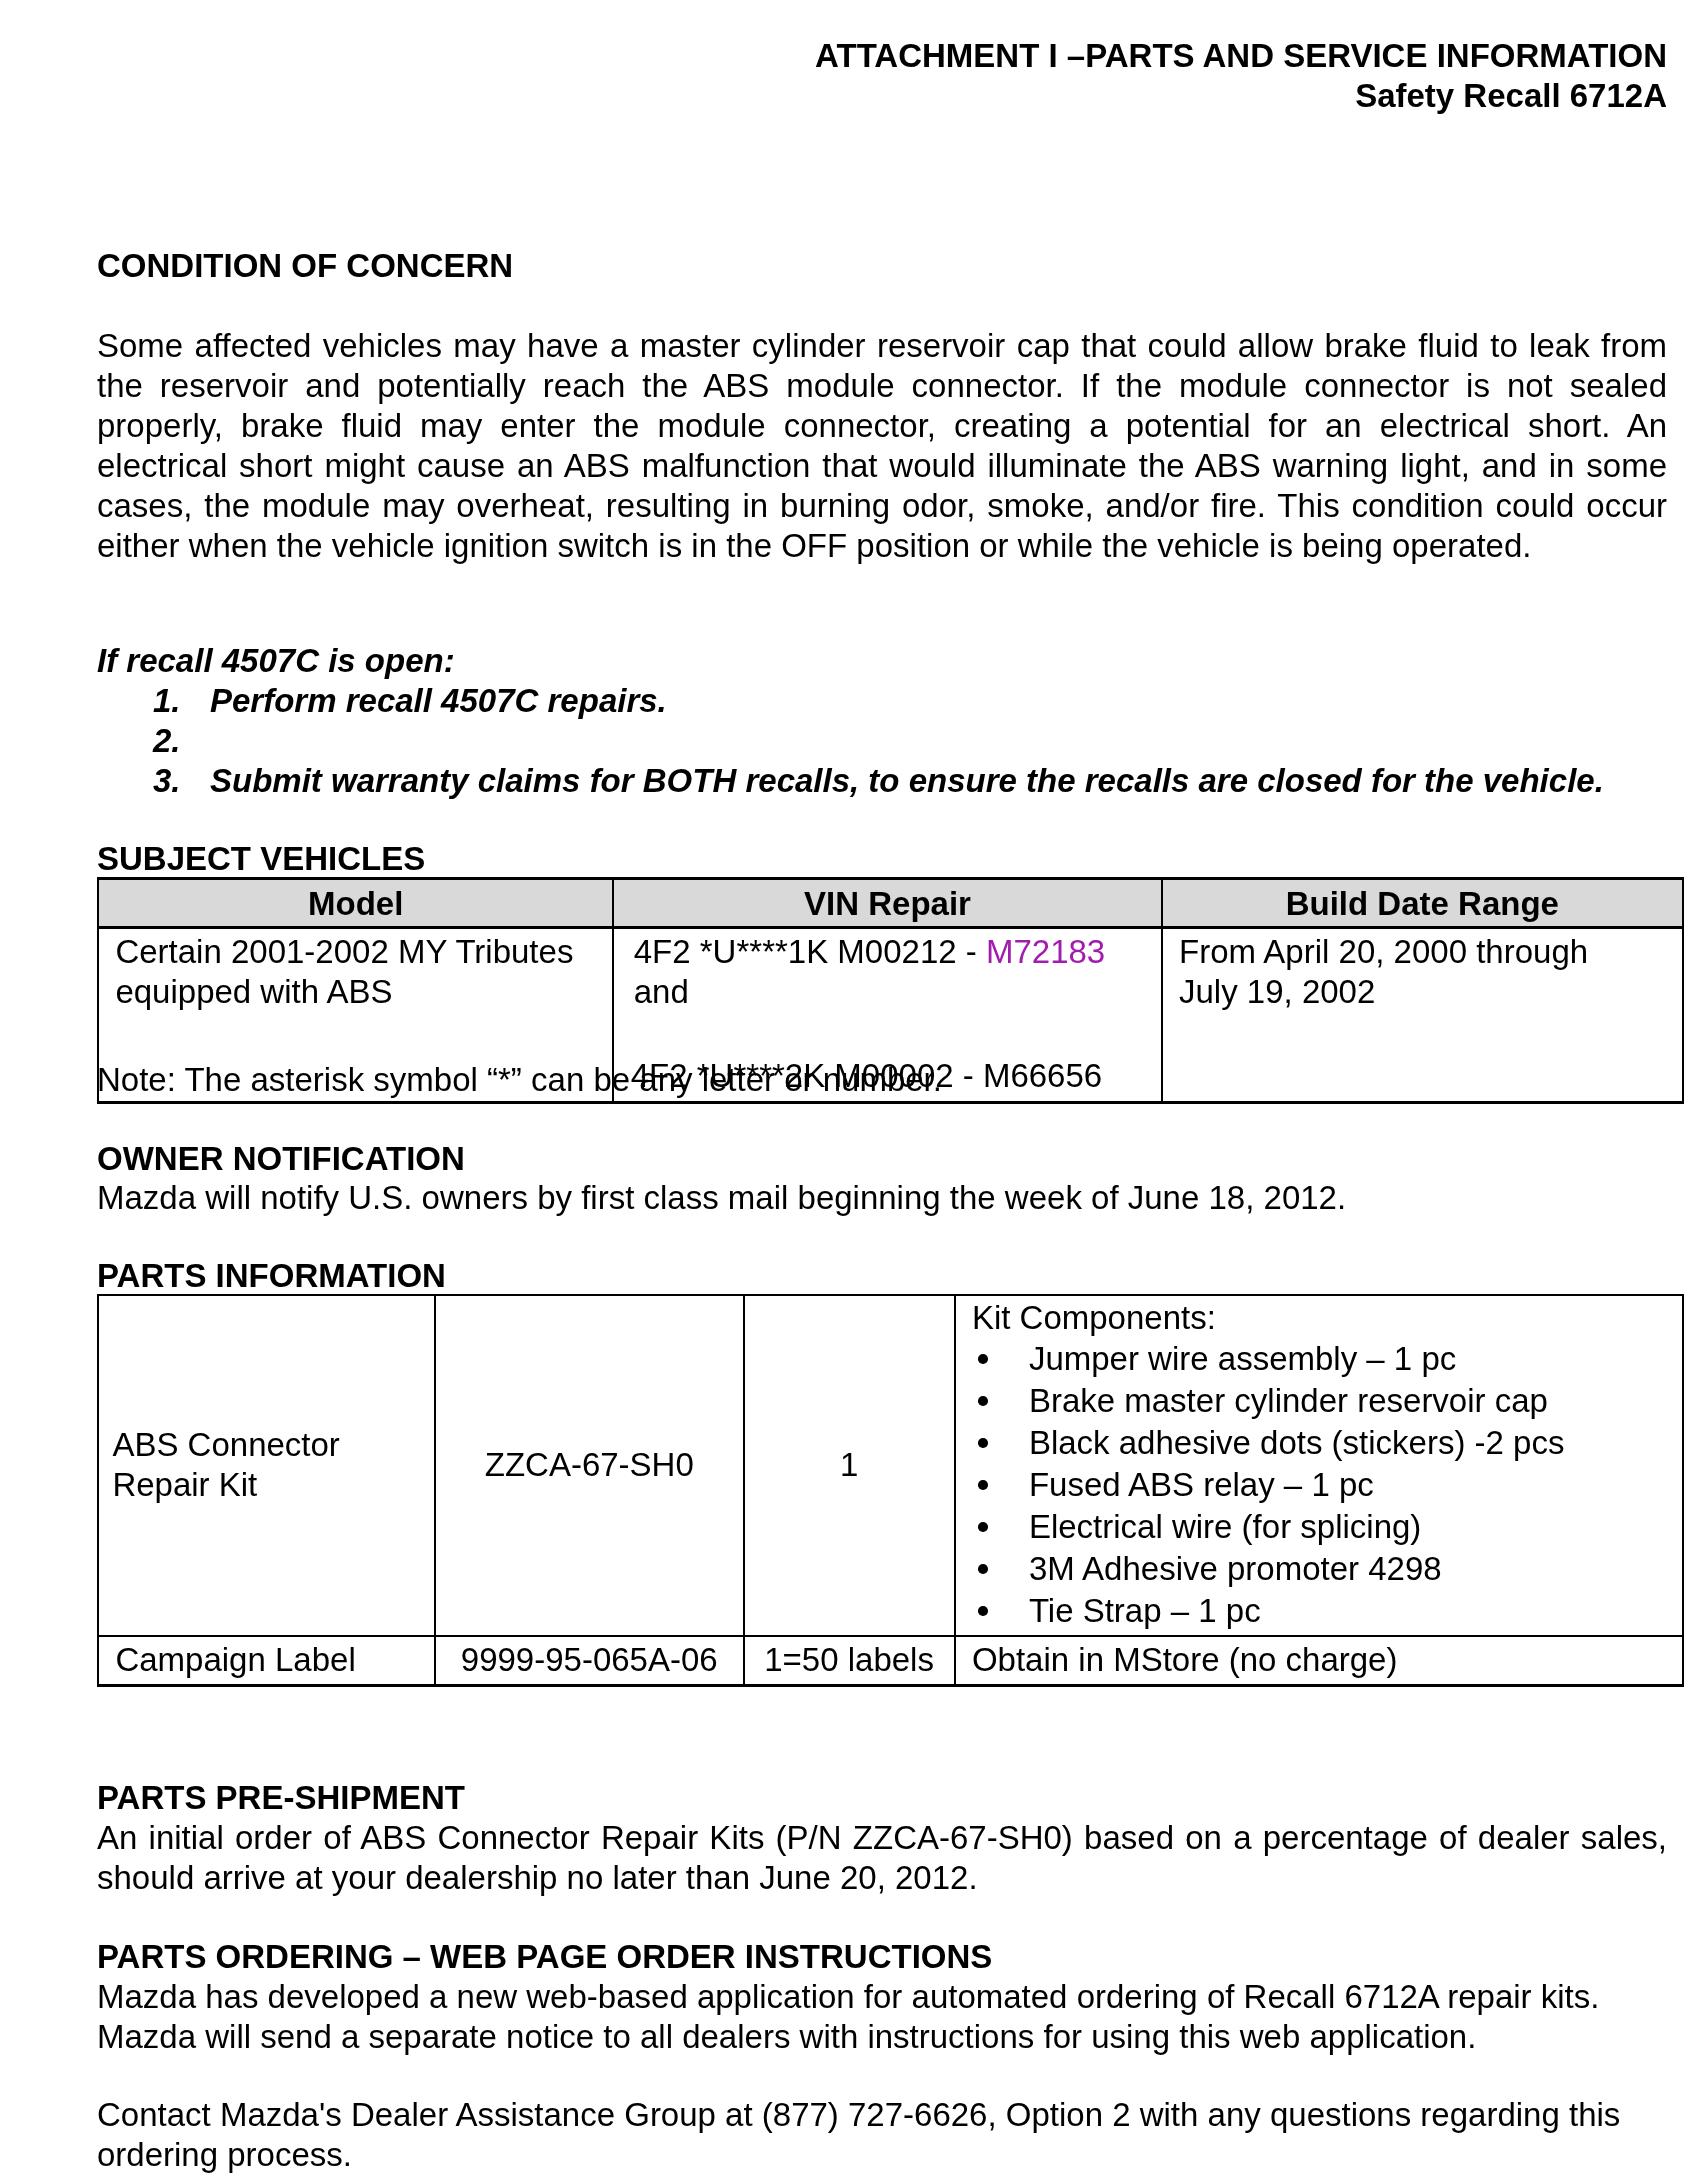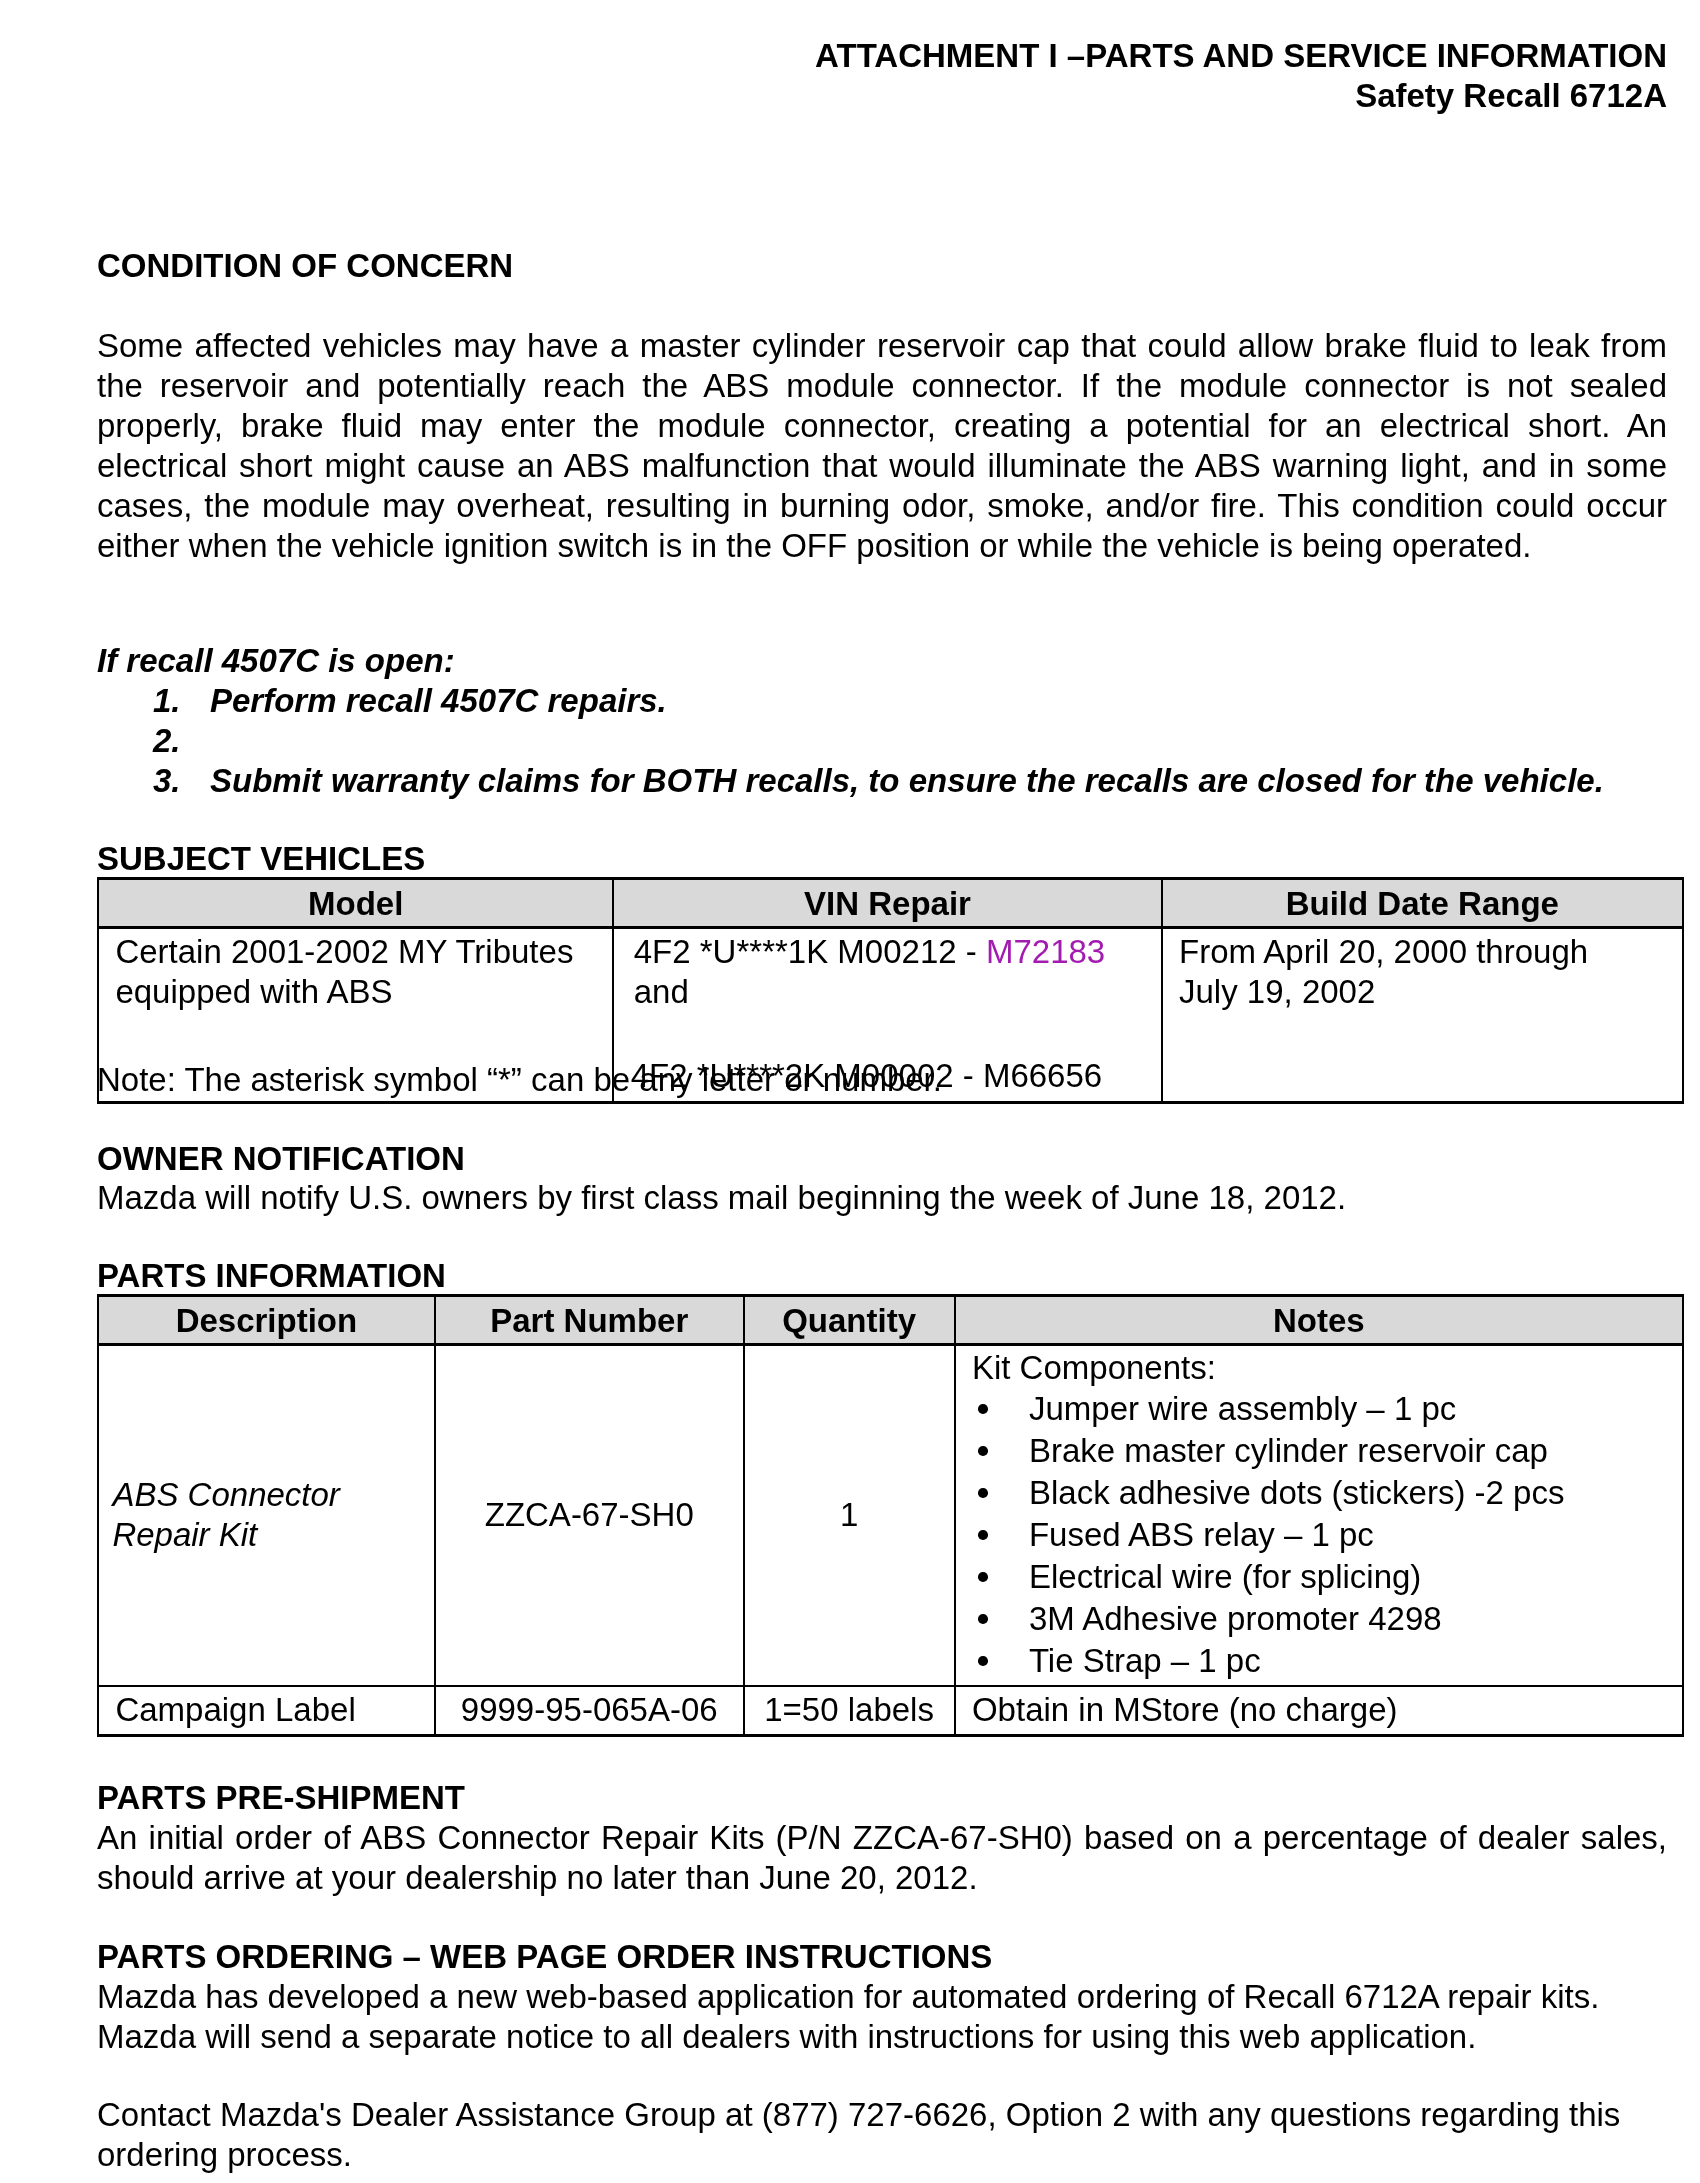--- a/index.html
+++ b/index.html
@@ -85,28 +85,22 @@
 
 <div class="sec" style="top:1256px;">PARTS INFORMATION</div>
 <table class="doc" style="top:1294px; width:1587px;">
   <colgroup>
       <col style="width:337px">
       <col style="width:309px">
       <col style="width:211px">
       <col style="width:729px">
     </colgroup>
   <tbody>
-      <tr>
-    <th>Description</th>
-    <th>Part Number</th>
-    <th>Quantity</th>
-    <th>Notes</th>
-  </tr>
   <tr>
-    <td class="mid" style="padding-left:13.4px; padding-right:45px;font-style:italic;">ABS Connector Repair Kit</td>
+    <td class="mid" style="padding-left:13.4px; padding-right:45px;">ABS Connector Repair Kit</td>
     <td class="mid center">ZZCA-67-SH0</td>
     <td class="mid center">1</td>
     <td style="padding-top:1.5px; padding-bottom:3px;">
       <div>Kit Components:</div>
       <ul class="kit-list">
         <li><span class="dot"></span><span>Jumper wire assembly – 1 pc</span></li>
         <li><span class="dot"></span><span>Brake master cylinder reservoir cap</span></li>
         <li><span class="dot"></span><span>Black adhesive dots (stickers) -2 pcs</span></li>
         <li><span class="dot"></span><span>Fused ABS relay – 1 pc</span></li>
         <li><span class="dot"></span><span>Electrical wire (for splicing)</span></li>

